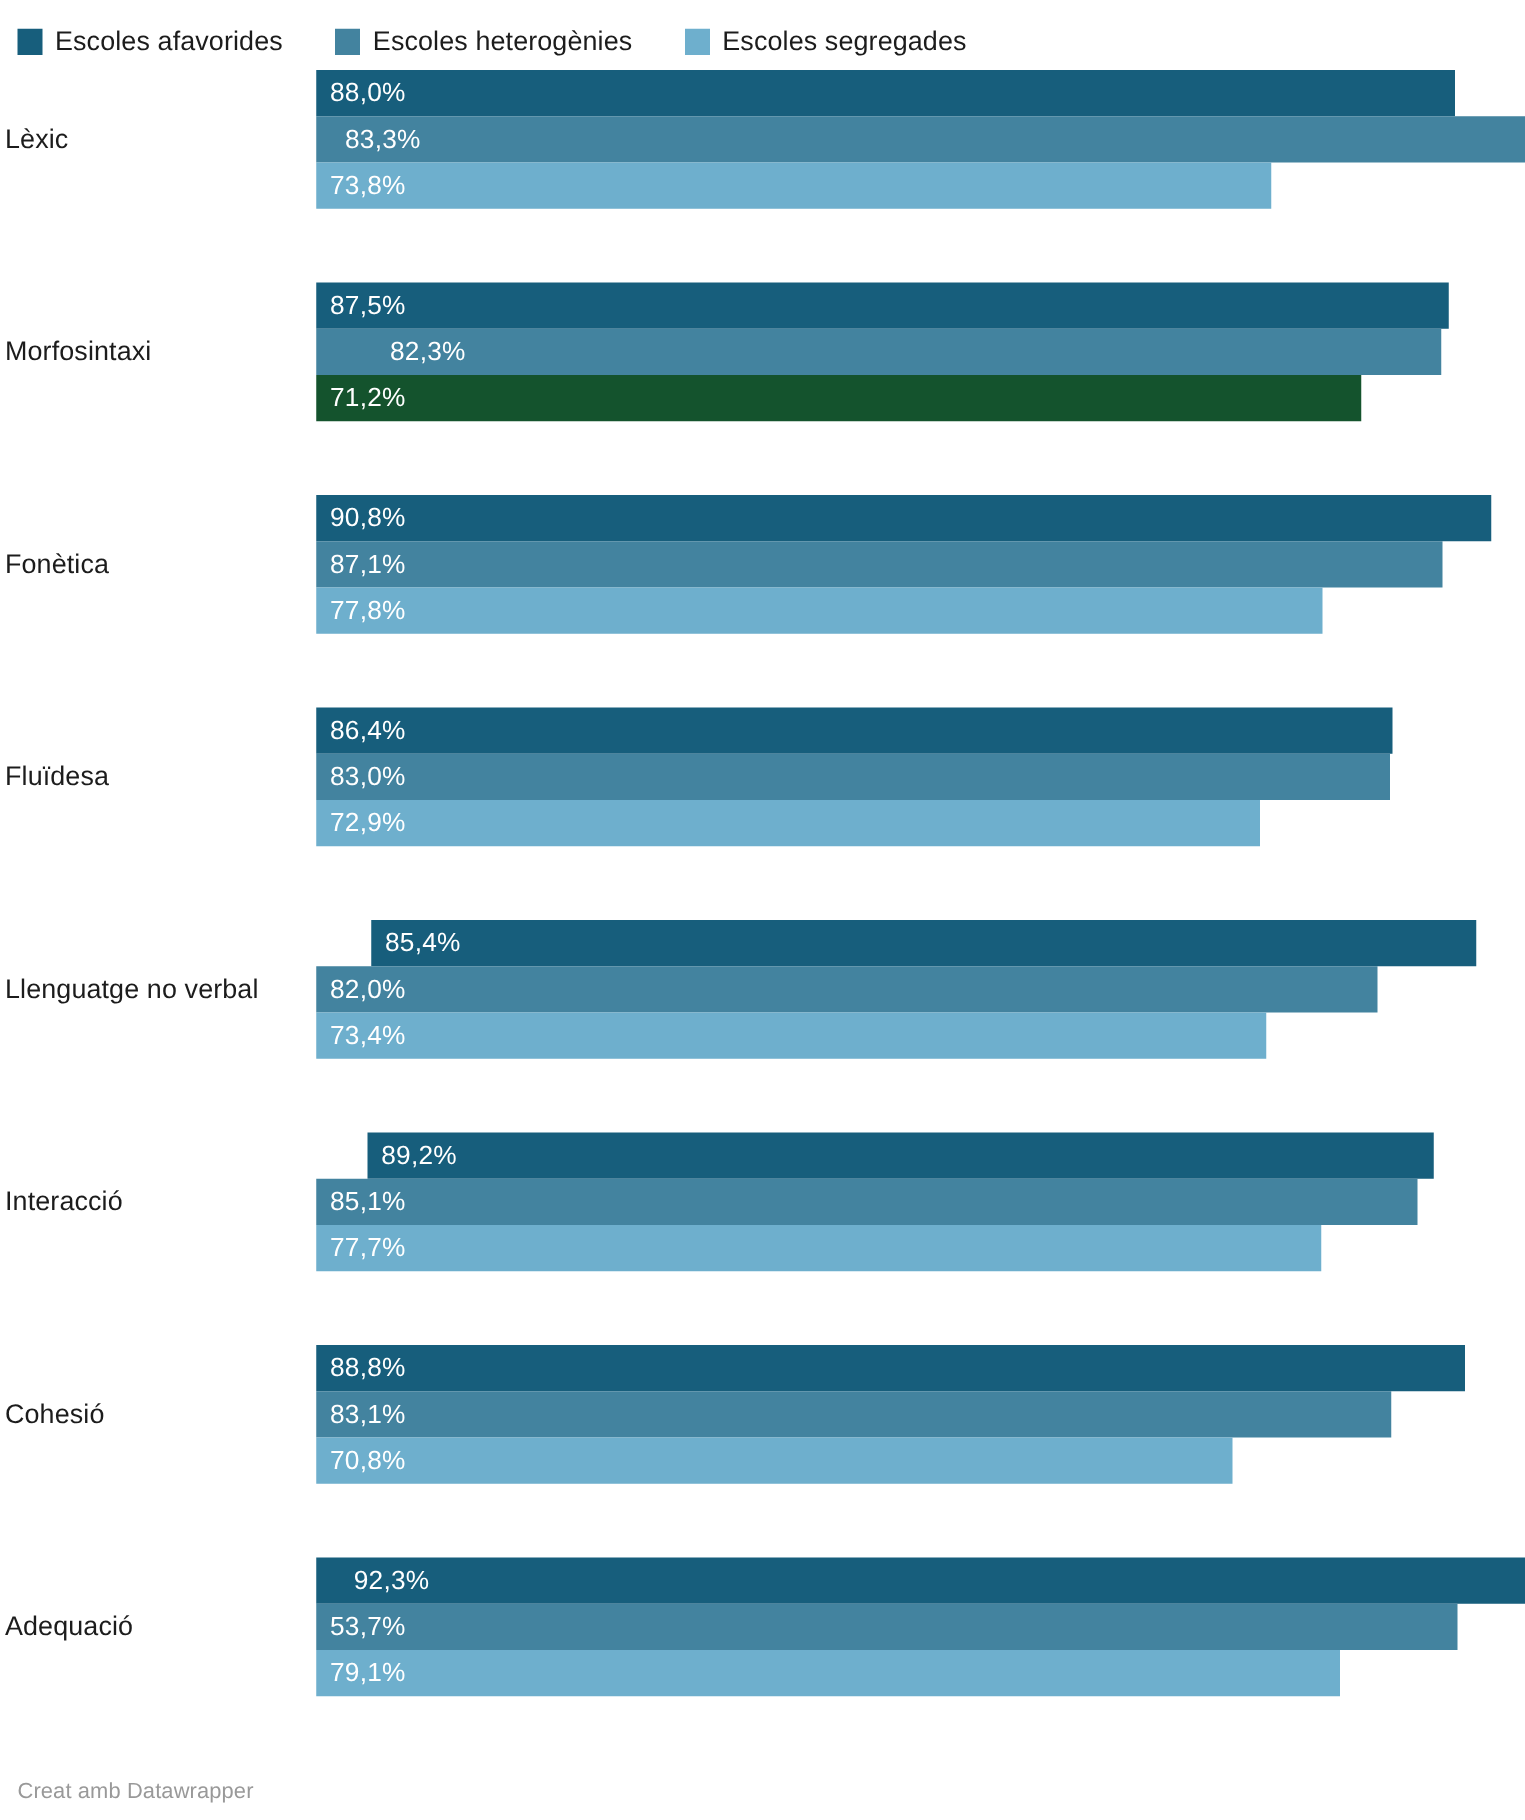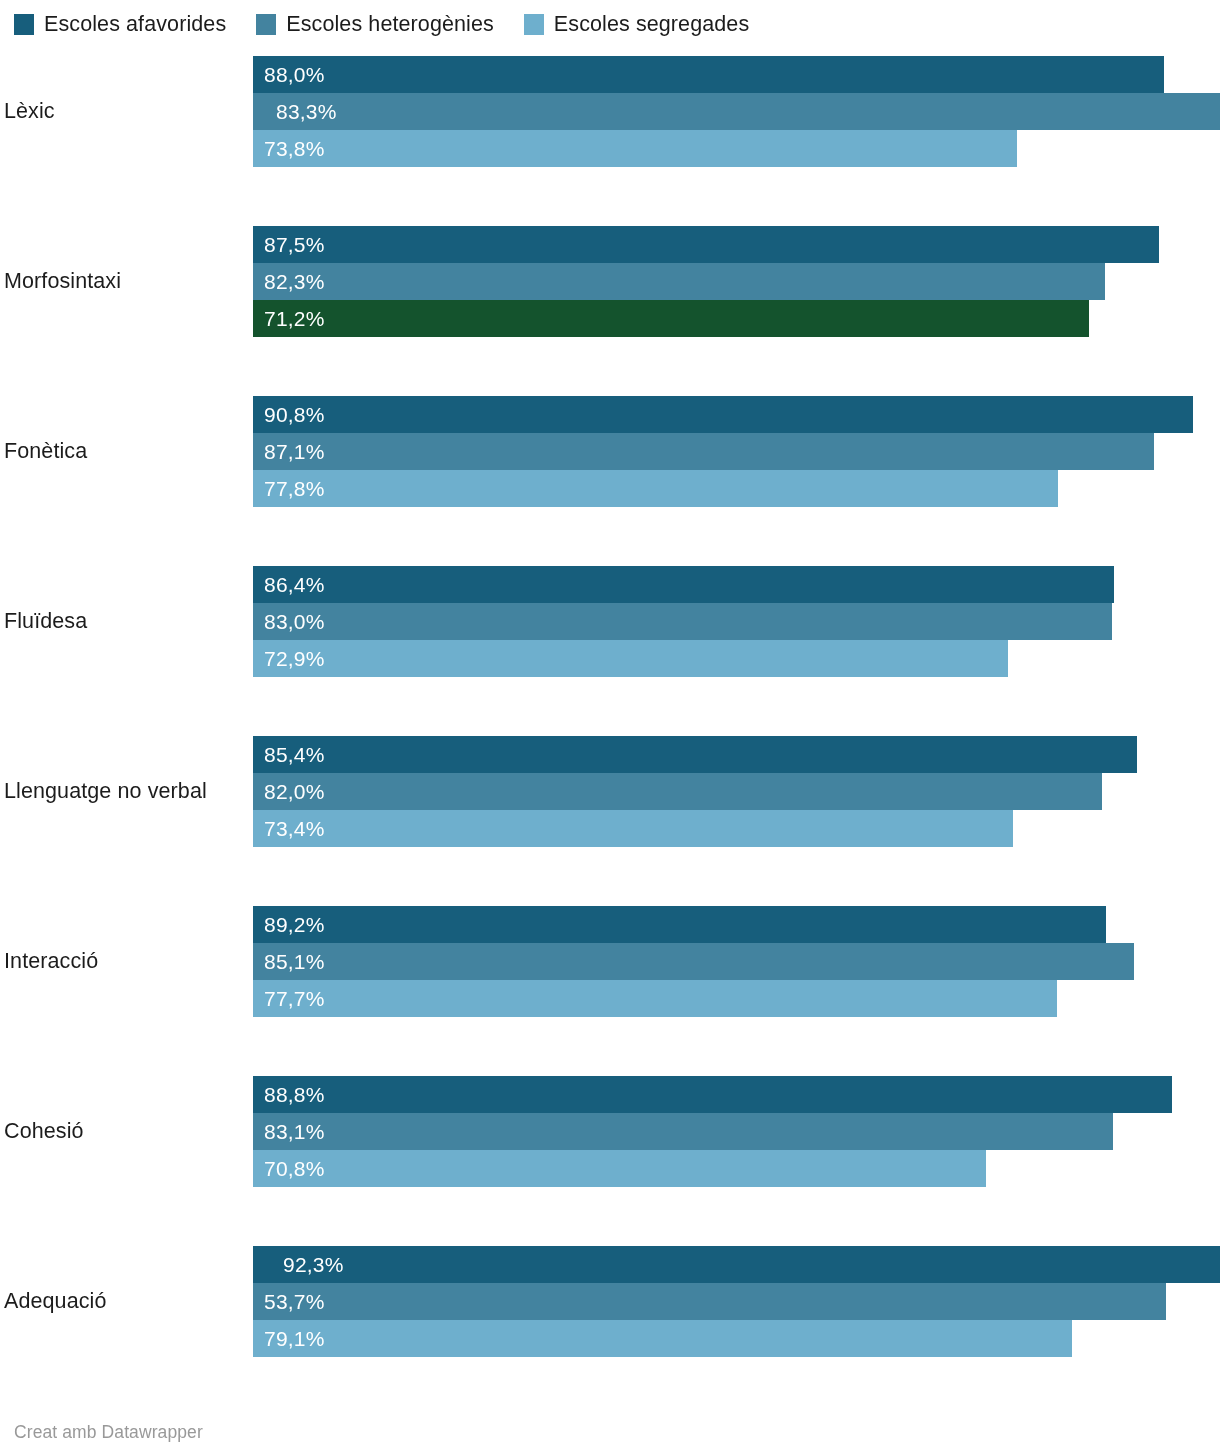--- a/index.html
+++ b/index.html
@@ -22,22 +22,22 @@
     box-sizing: border-box;
   }
 
   
   .legend {
     position: absolute;
     left: 14px;
     top: 14px;
     height: 30px;
     display: flex;
-    align-items: flex-start;
-    gap: 4px;
+    align-items: flex-end;
+    gap: 16px;
   }
   .legend-item {
     display: flex;
     align-items: center;
     margin-right: 26px;
   }
   .legend-swatch {
     width: 20px;
     height: 21px;
     flex: 0 0 auto;
@@ -165,21 +165,21 @@
       </div>
       <div class="group">
         <div class="group-label">Morfosintaxi</div>
         <div class="bars">
           <div class="bar-row">
             <div class="bar" style="background: rgb(23, 94, 124); width: 905.625px;">
               <span class="bar-value">87,5%</span>
             </div>
           </div>
           <div class="bar-row">
-            <div class="bar" style="background: rgb(67, 131, 159); width: 851.805px;">
+            <div class="bar" style="background: rgb(67, 131, 159); width: 851.805px; padding-left: 48px;">
               <span class="bar-value">82,3%</span>
             </div>
           </div>
           <div class="bar-row">
             <div class="bar" style="background: #14532d; width: 836px;">
               <span class="bar-value">71,2%</span>
             </div>
           </div>
         </div>
       </div>
@@ -220,41 +220,41 @@
             <div class="bar" style="background: rgb(110, 175, 205); width: 754.515px;">
               <span class="bar-value">72,9%</span>
             </div>
           </div>
         </div>
       </div>
       <div class="group">
         <div class="group-label">Llenguatge no verbal</div>
         <div class="bars">
           <div class="bar-row">
-            <div class="bar" style="background: rgb(23, 94, 124); width: 883.89px;">
+            <div class="bar" style="background: rgb(23, 94, 124); width: 883.89px; margin-left: 44px;">
               <span class="bar-value">85,4%</span>
             </div>
           </div>
           <div class="bar-row">
             <div class="bar" style="background: rgb(67, 131, 159); width: 848.7px;">
               <span class="bar-value">82,0%</span>
             </div>
           </div>
           <div class="bar-row">
             <div class="bar" style="background: rgb(110, 175, 205); width: 759.69px;">
               <span class="bar-value">73,4%</span>
             </div>
           </div>
         </div>
       </div>
       <div class="group">
         <div class="group-label">Interacció</div>
         <div class="bars">
           <div class="bar-row">
-            <div class="bar" style="background: rgb(23, 94, 124); width: 853px;">
+            <div class="bar" style="background: rgb(23, 94, 124); width: 853px; margin-left: 41px;">
               <span class="bar-value">89,2%</span>
             </div>
           </div>
           <div class="bar-row">
             <div class="bar" style="background: rgb(67, 131, 159); width: 880.785px;">
               <span class="bar-value">85,1%</span>
             </div>
           </div>
           <div class="bar-row">
             <div class="bar" style="background: rgb(110, 175, 205); width: 804.195px;">

